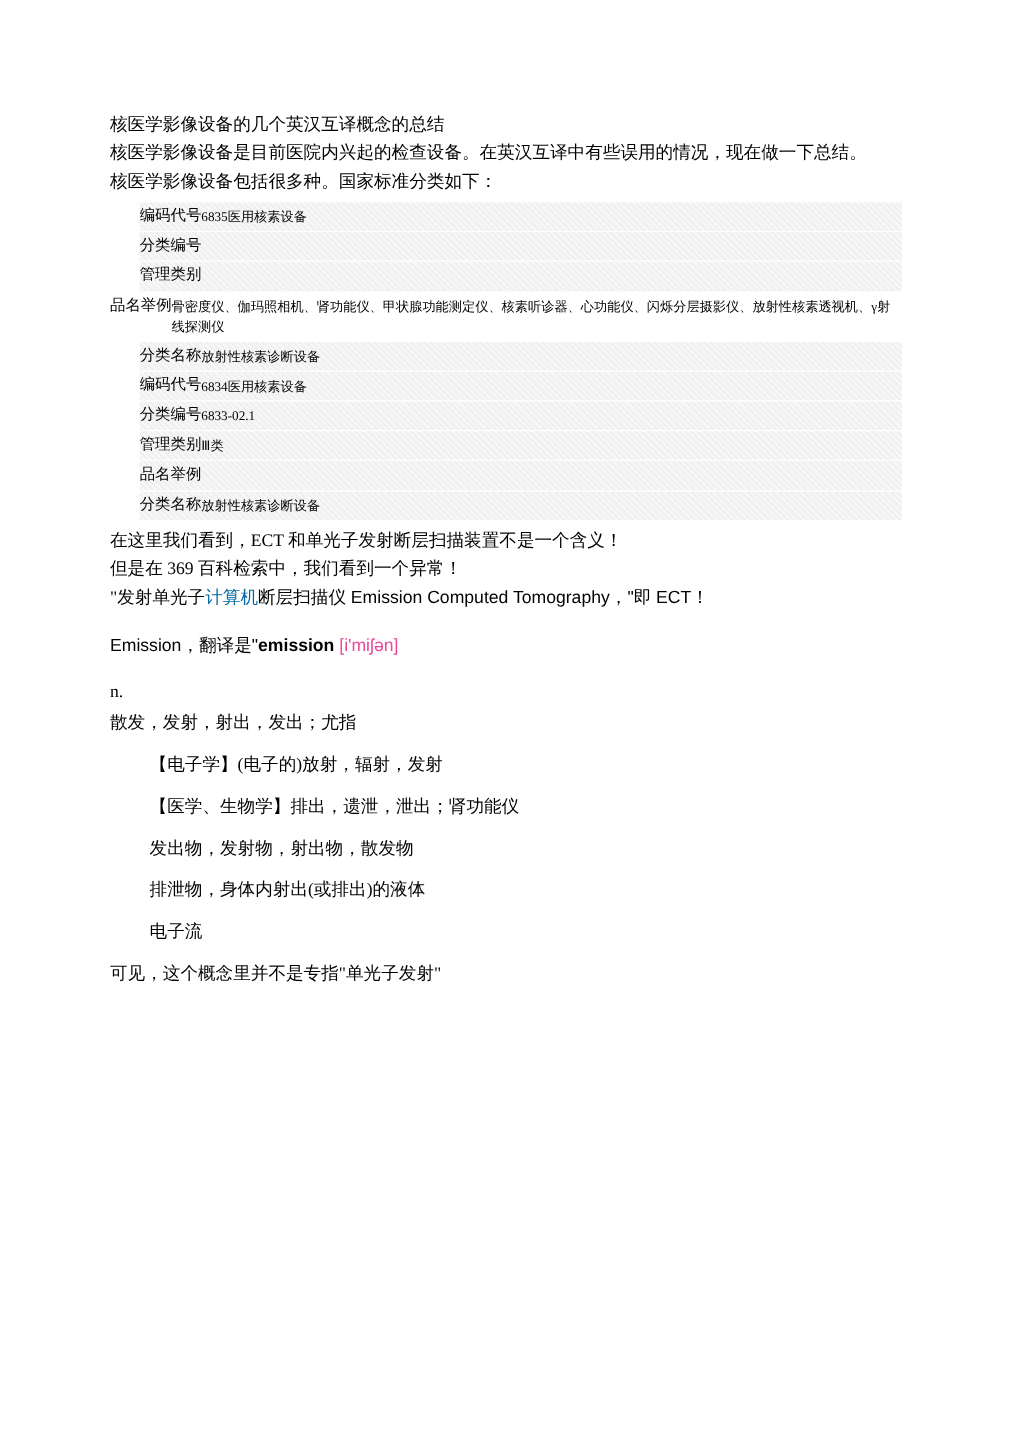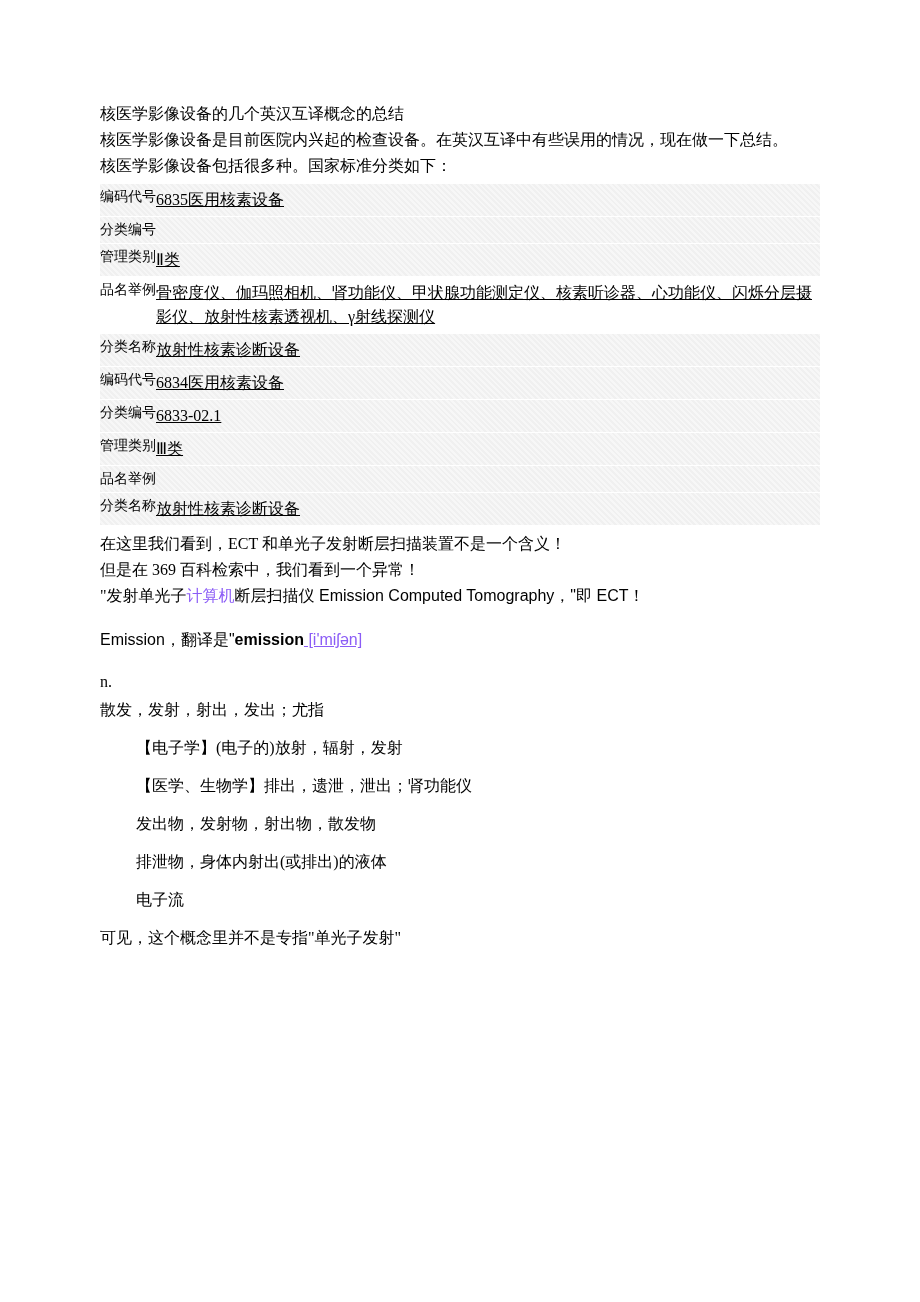--- a/index.html
+++ b/index.html
@@ -27,51 +27,50 @@
     border-bottom: 1px solid #fff;
   }
   .row.shaded {
     background-image: repeating-linear-gradient(
       45deg,
       #f0f0f0 0px,
       #f0f0f0 2px,
       #f7f7f7 2px,
       #f7f7f7 4px
     );
+    margin-left: 27px;
   }
   .label-cell {
     width: 56px;
     font-size: 14px;
     padding: 4px 0;
     line-height: 1.3;
     flex-shrink: 0;
   }
   .value-cell {
     flex: 1;
-    font-size: 16px;
+    font-size: 12px;
     padding: 4px 0;
     line-height: 1.5;
-    text-decoration: underline;
   }
   .body-para {
     margin: 2px 0;
   }
   .link {
-    color: #8b5cf6;
+    color: #0369a1;
   }
   .sans {
     font-family: Arial, "Helvetica Neue", sans-serif;
   }
   .bold {
     font-weight: bold;
   }
   .phonetic {
     font-family: Arial, sans-serif;
-    color: #8b5cf6;
-    text-decoration: underline;
+    color: #ec4899;
   }
   .defn-list {
     margin: 10px 0;
   }
   .defn-item {
     margin: 14px 0 14px 36px;
   }
   .n-label {
     margin: 18px 0 4px 0;
   }
@@ -86,21 +85,20 @@
 <div class="table-block">
   <div class="row shaded">
     <div class="label-cell">编码代号</div>
     <div class="value-cell">6835医用核素设备</div>
   </div>
   <div class="row shaded">
     <div class="label-cell">分类编号</div>
   </div>
   <div class="row shaded">
     <div class="label-cell">管理类别</div>
-    <div class="value-cell">Ⅱ类</div>
   </div>
   <div class="row">
     <div class="label-cell">品名举例</div>
     <div class="value-cell">骨密度仪、伽玛照相机、肾功能仪、甲状腺功能测定仪、核素听诊器、心功能仪、闪烁分层摄影仪、放射性核素透视机、γ射线探测仪</div>
   </div>
   <div class="row shaded">
     <div class="label-cell">分类名称</div>
     <div class="value-cell">放射性核素诊断设备</div>
   </div>
   <div class="row shaded">

